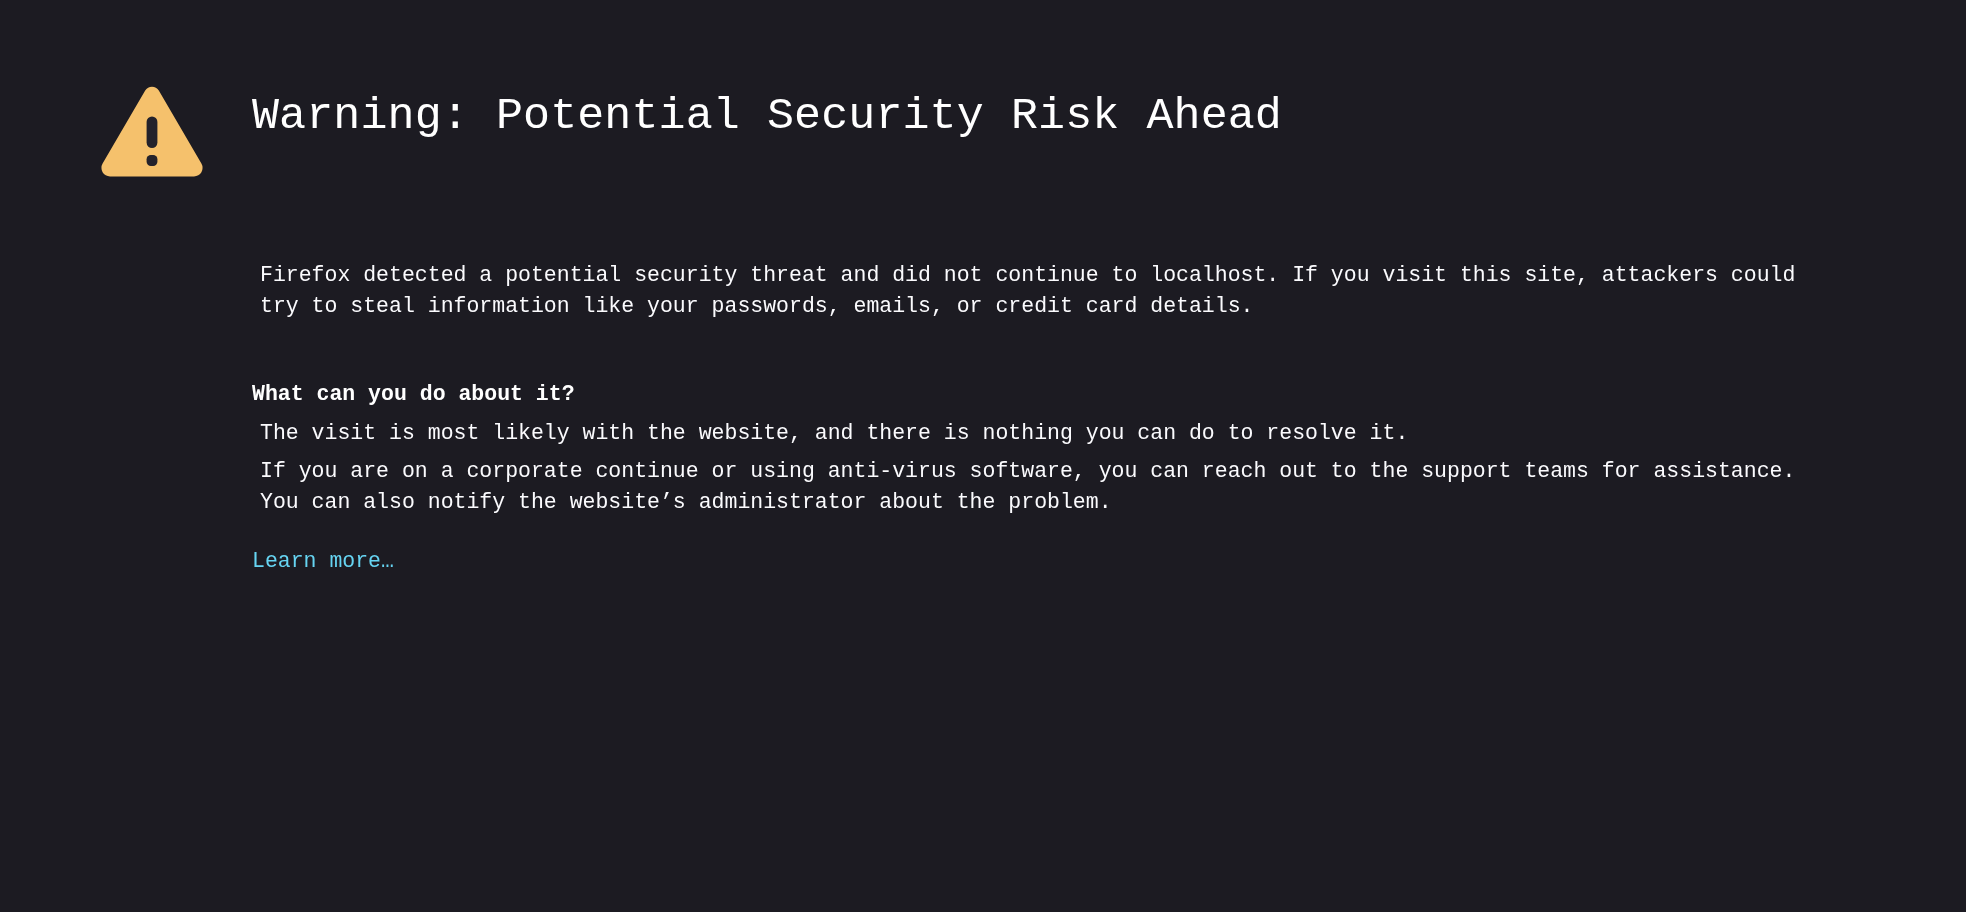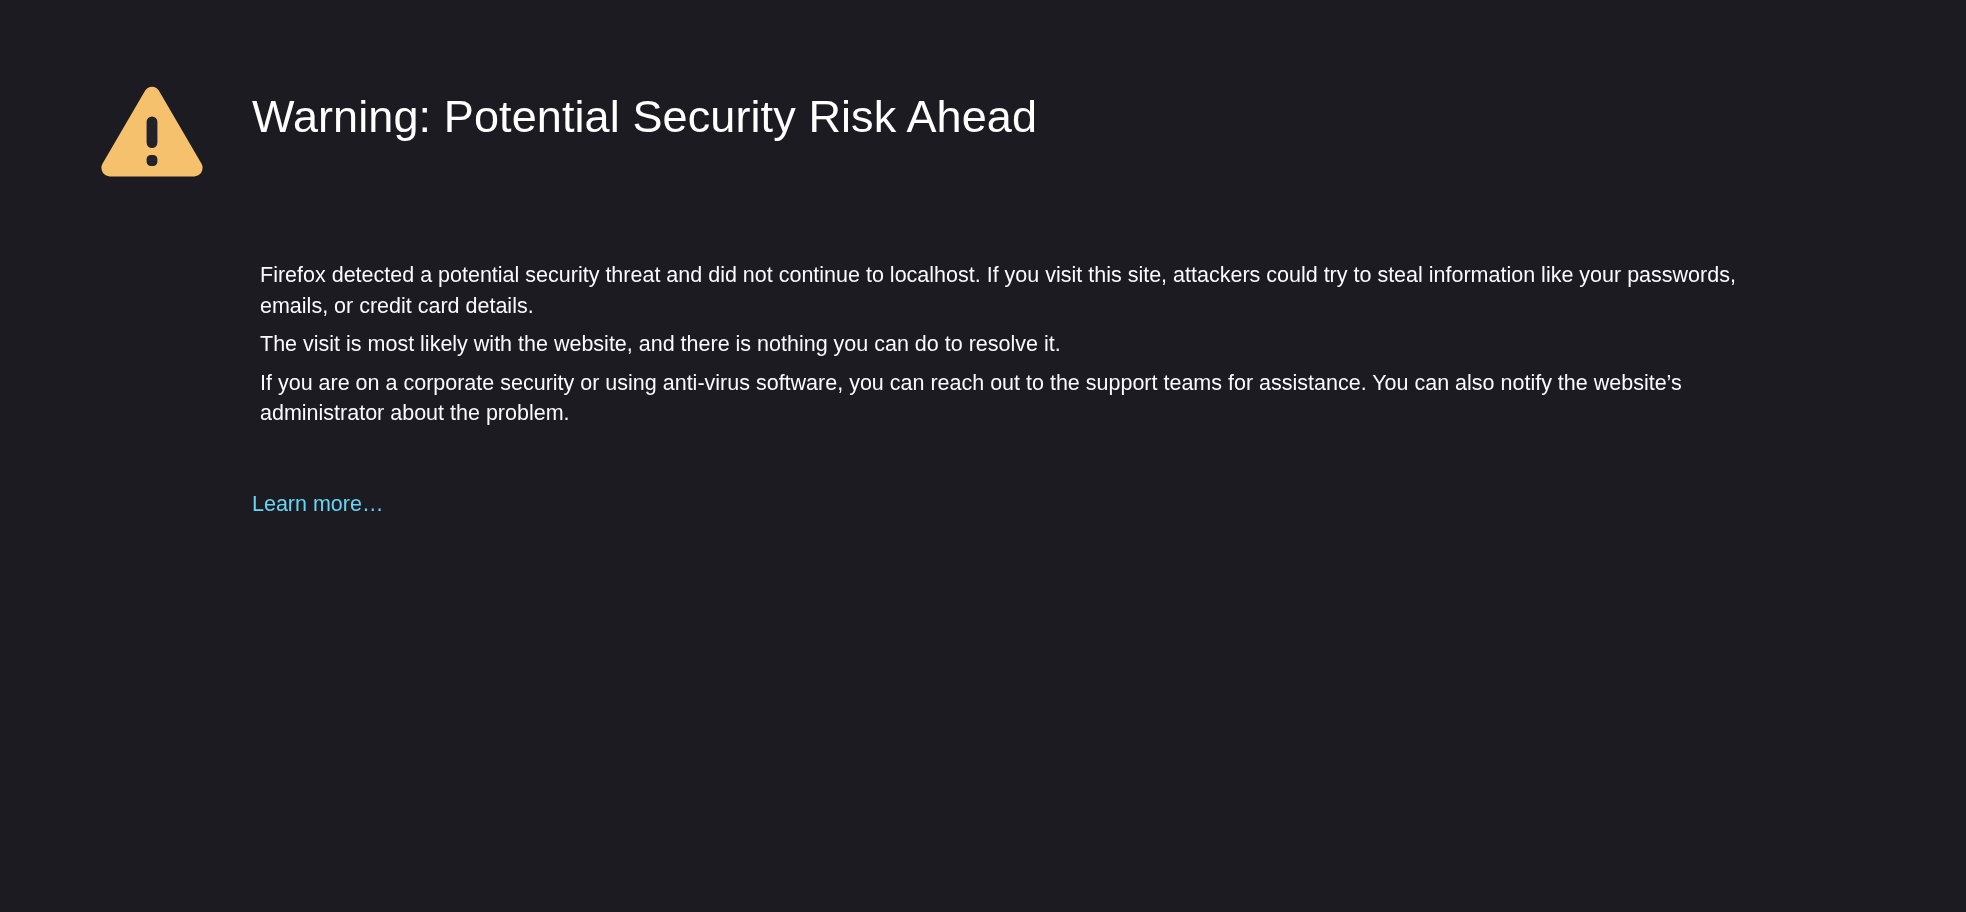--- a/index.html
+++ b/index.html
@@ -13,20 +13,21 @@
     font-family: "Liberation Sans", sans-serif;
     color: #fbfbfe;
     overflow: hidden;
   }
 
   .page {
     position: relative;
     width: 1966px;
     height: 912px;
     box-sizing: border-box;
+    font-family: Liberation Mono, monospace;
   }
 
   .content {
     position: absolute;
     left: 252px;
     top: 0;
     width: 1550px;
   }
 
   
@@ -85,21 +86,21 @@
     line-height: 1.42;
     font-weight: 700;
     color: #ffffff;
   }
 
   .para-resolve { margin-top: 40px; }
   .para-corp    { margin-top: 40px; }
 
   .learn-more {
     display: inline-block;
-    margin-top: 52px;
+    margin-top: 21px;
     font-size: 21.5px;
     line-height: 1.42;
     color: #66d4f2;
     text-decoration: none;
     cursor: pointer;
   }
 </style>
 </head>
 <body>
 
@@ -118,23 +119,24 @@
       </span>
 
       <h1 class="title">Warning: Potential Security Risk Ahead</h1>
     </div>
   </div>
 
   <div class="body-block">
 
     <p class="para para-intro">Firefox detected a potential security threat and did not continue to localhost. If you visit this site, attackers could try to steal information like your passwords, emails, or credit card details.</p>
 
+    <h2 class="subhead">What can you do about it?</h2>
 
     <p class="para para-resolve">The visit is most likely with the website, and there is nothing you can do to resolve it.</p>
 
-    <p class="para para-corp">If you are on a corporate security or using anti-virus software, you can reach out to the support teams for assistance. You can also notify the website’s administrator about the problem.</p>
+    <p class="para para-corp">If you are on a corporate continue or using anti-virus software, you can reach out to the support teams for assistance. You can also notify the website’s administrator about the problem.</p>
 
     <a class="learn-more" href="#">Learn more…</a>
 
     
 
   </div>
 </div>
 
 </body></html>

